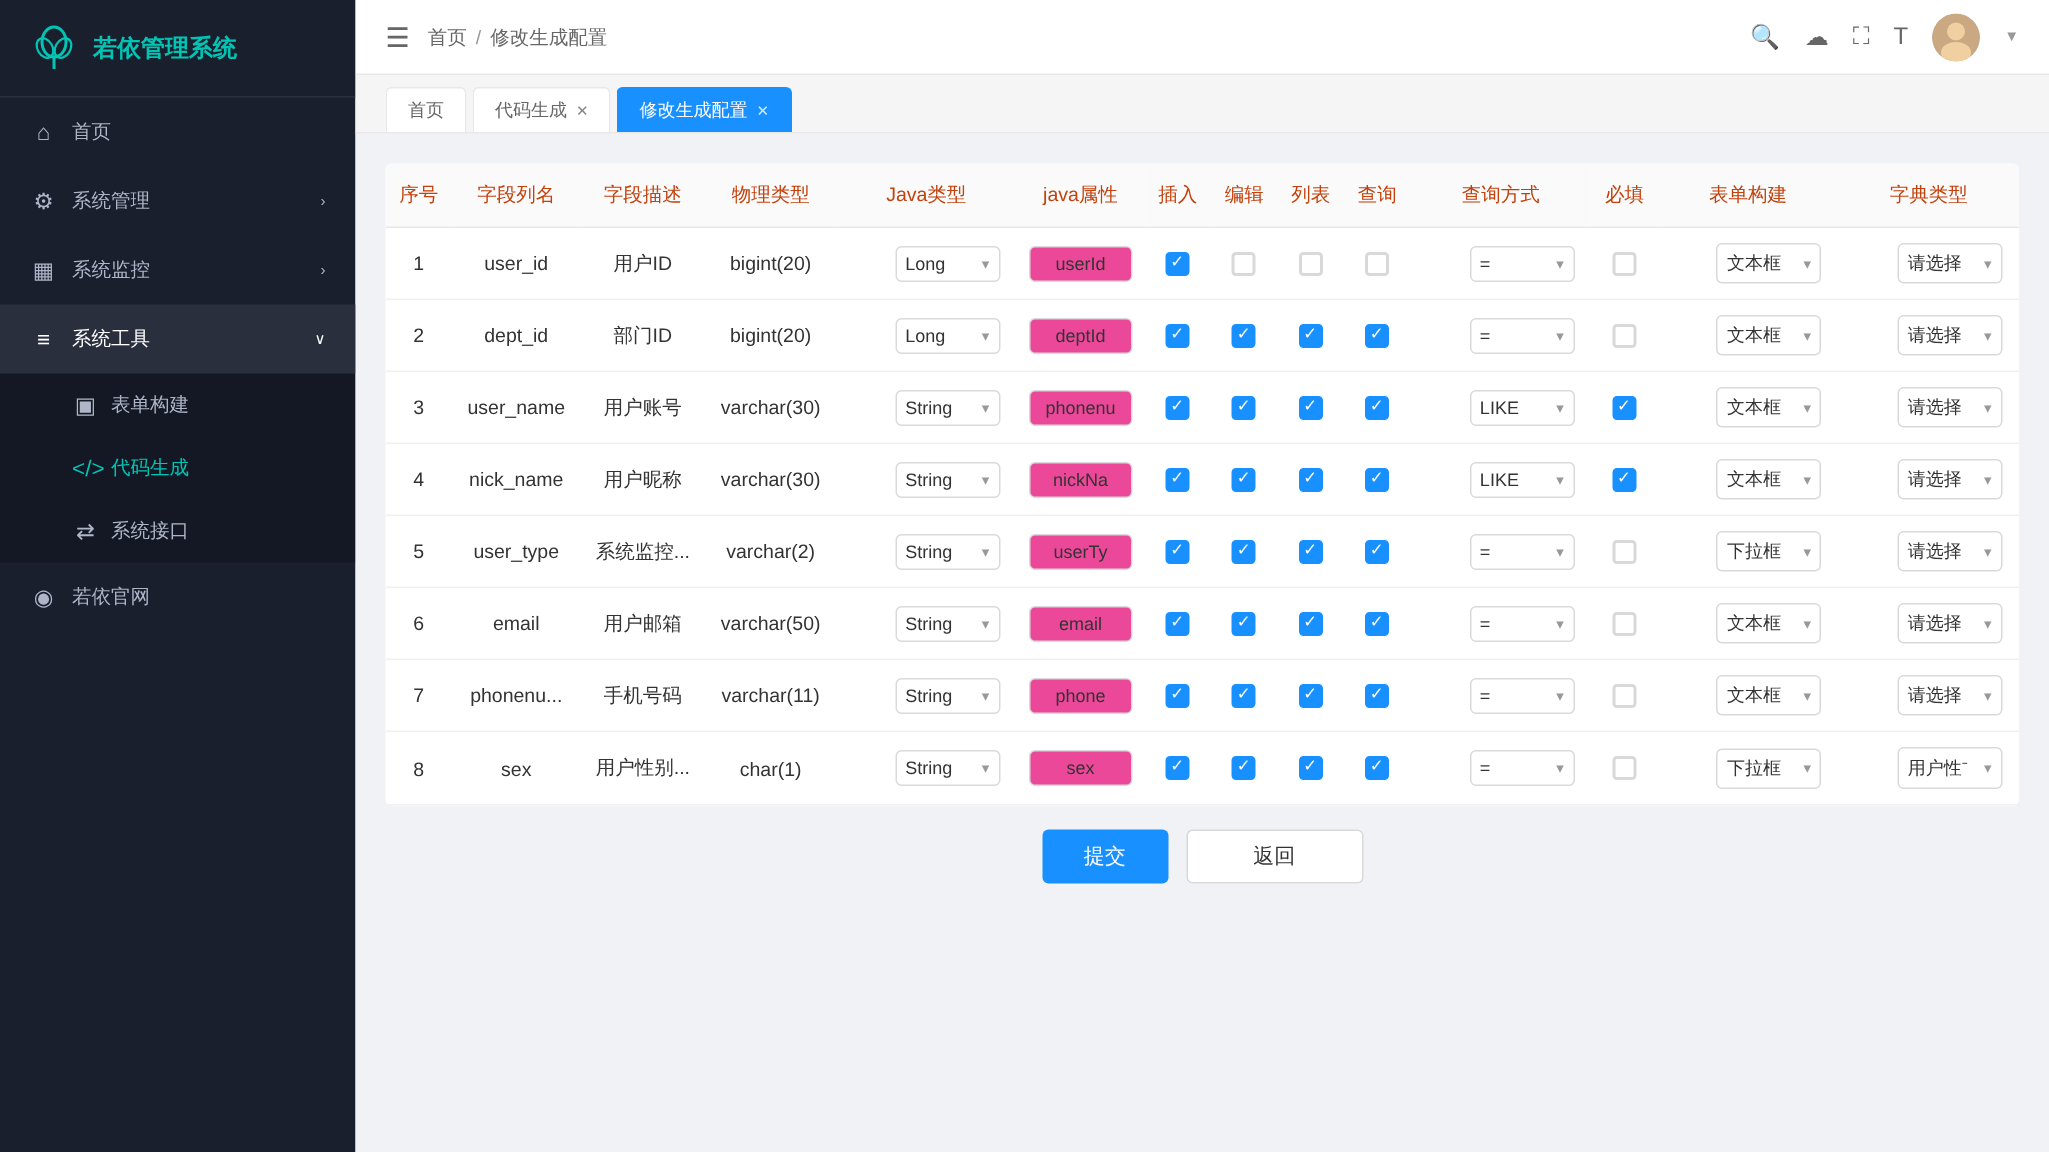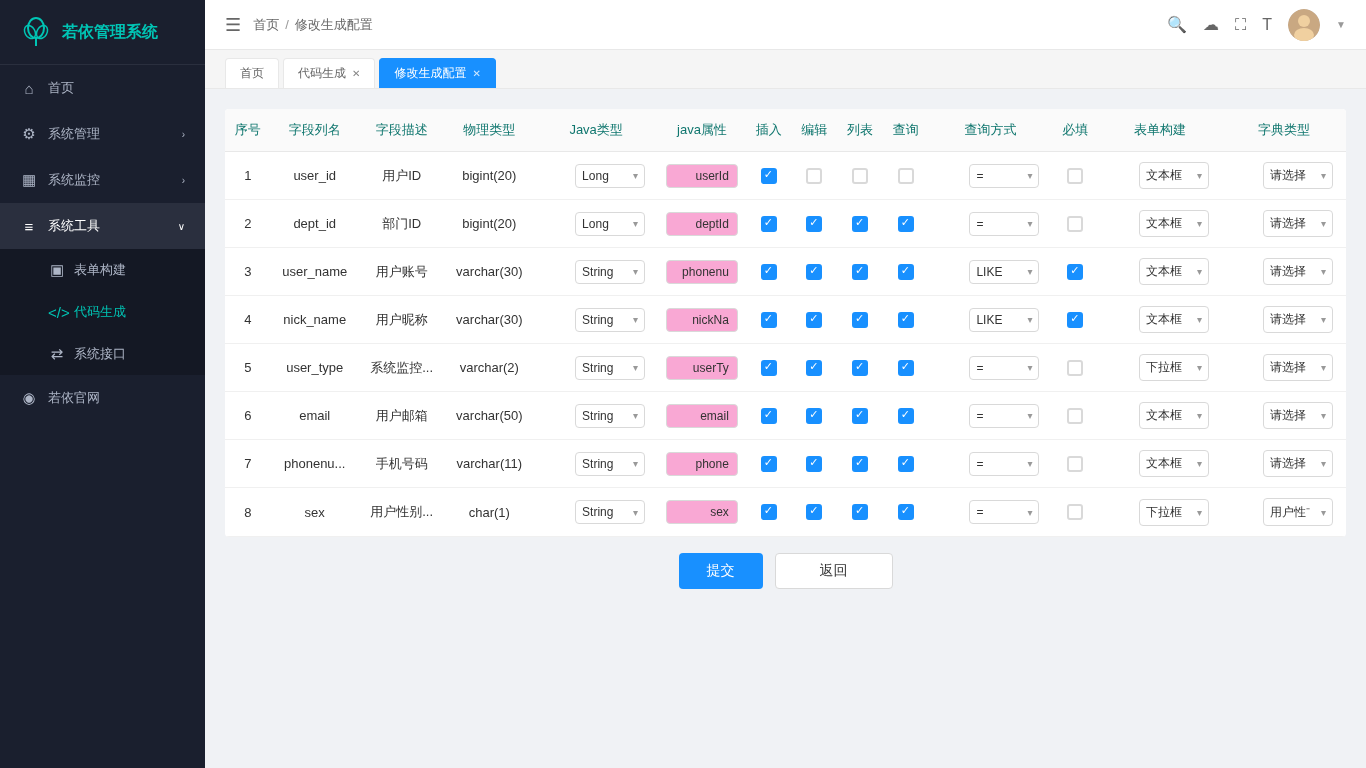--- a/index.html
+++ b/index.html
@@ -1,20 +1,20 @@
 <!DOCTYPE html>
 <html><head>
   <meta charset="utf-8">
   <style>
     * { box-sizing: border-box; margin: 0; padding: 0; }
     body { font-family: 'Microsoft YaHei', Arial, sans-serif; font-size: 13px; background: #f0f2f5; display: flex; height: 768px; overflow: hidden; }
 
     
     .sidebar {
-      width: 205px;
+      width: 237px;
       background: #1a1f2e;
       color: #ccc;
       display: flex;
       flex-direction: column;
       flex-shrink: 0;
       height: 100%;
     }
     .sidebar-logo {
       display: flex;
       align-items: center;
@@ -143,21 +143,21 @@
     }
     table {
       width: 100%;
       border-collapse: collapse;
       font-size: 13px;
     }
     thead th {
       background: #fafafa;
       padding: 12px 8px;
       text-align: center;
-      color: #0f766e;
+      color: #c2410c;
       font-weight: 500;
       border-bottom: 1px solid #e8e8e8;
       white-space: nowrap;
     }
     tbody td {
       padding: 10px 8px;
       text-align: center;
       border-bottom: 1px solid #f0f0f0;
       color: #333;
     }
@@ -204,23 +204,23 @@
     }
     .sel .arrow { color: #999; font-size: 10px; }
 
     
     .input-display {
       border: 1px solid #d9d9d9;
       border-radius: 4px;
       padding: 4px 8px;
       font-size: 12px;
       color: #333;
-      background: #f9a8d4;
+      background: #ec4899;
       min-width: 60px;
-      text-align: right;
+      text-align: center;
     }
 
     
     .bottom-bar {
       display: flex;
       justify-content: center;
       gap: 12px;
       padding: 16px 0 8px;
     }
     .btn-submit {

